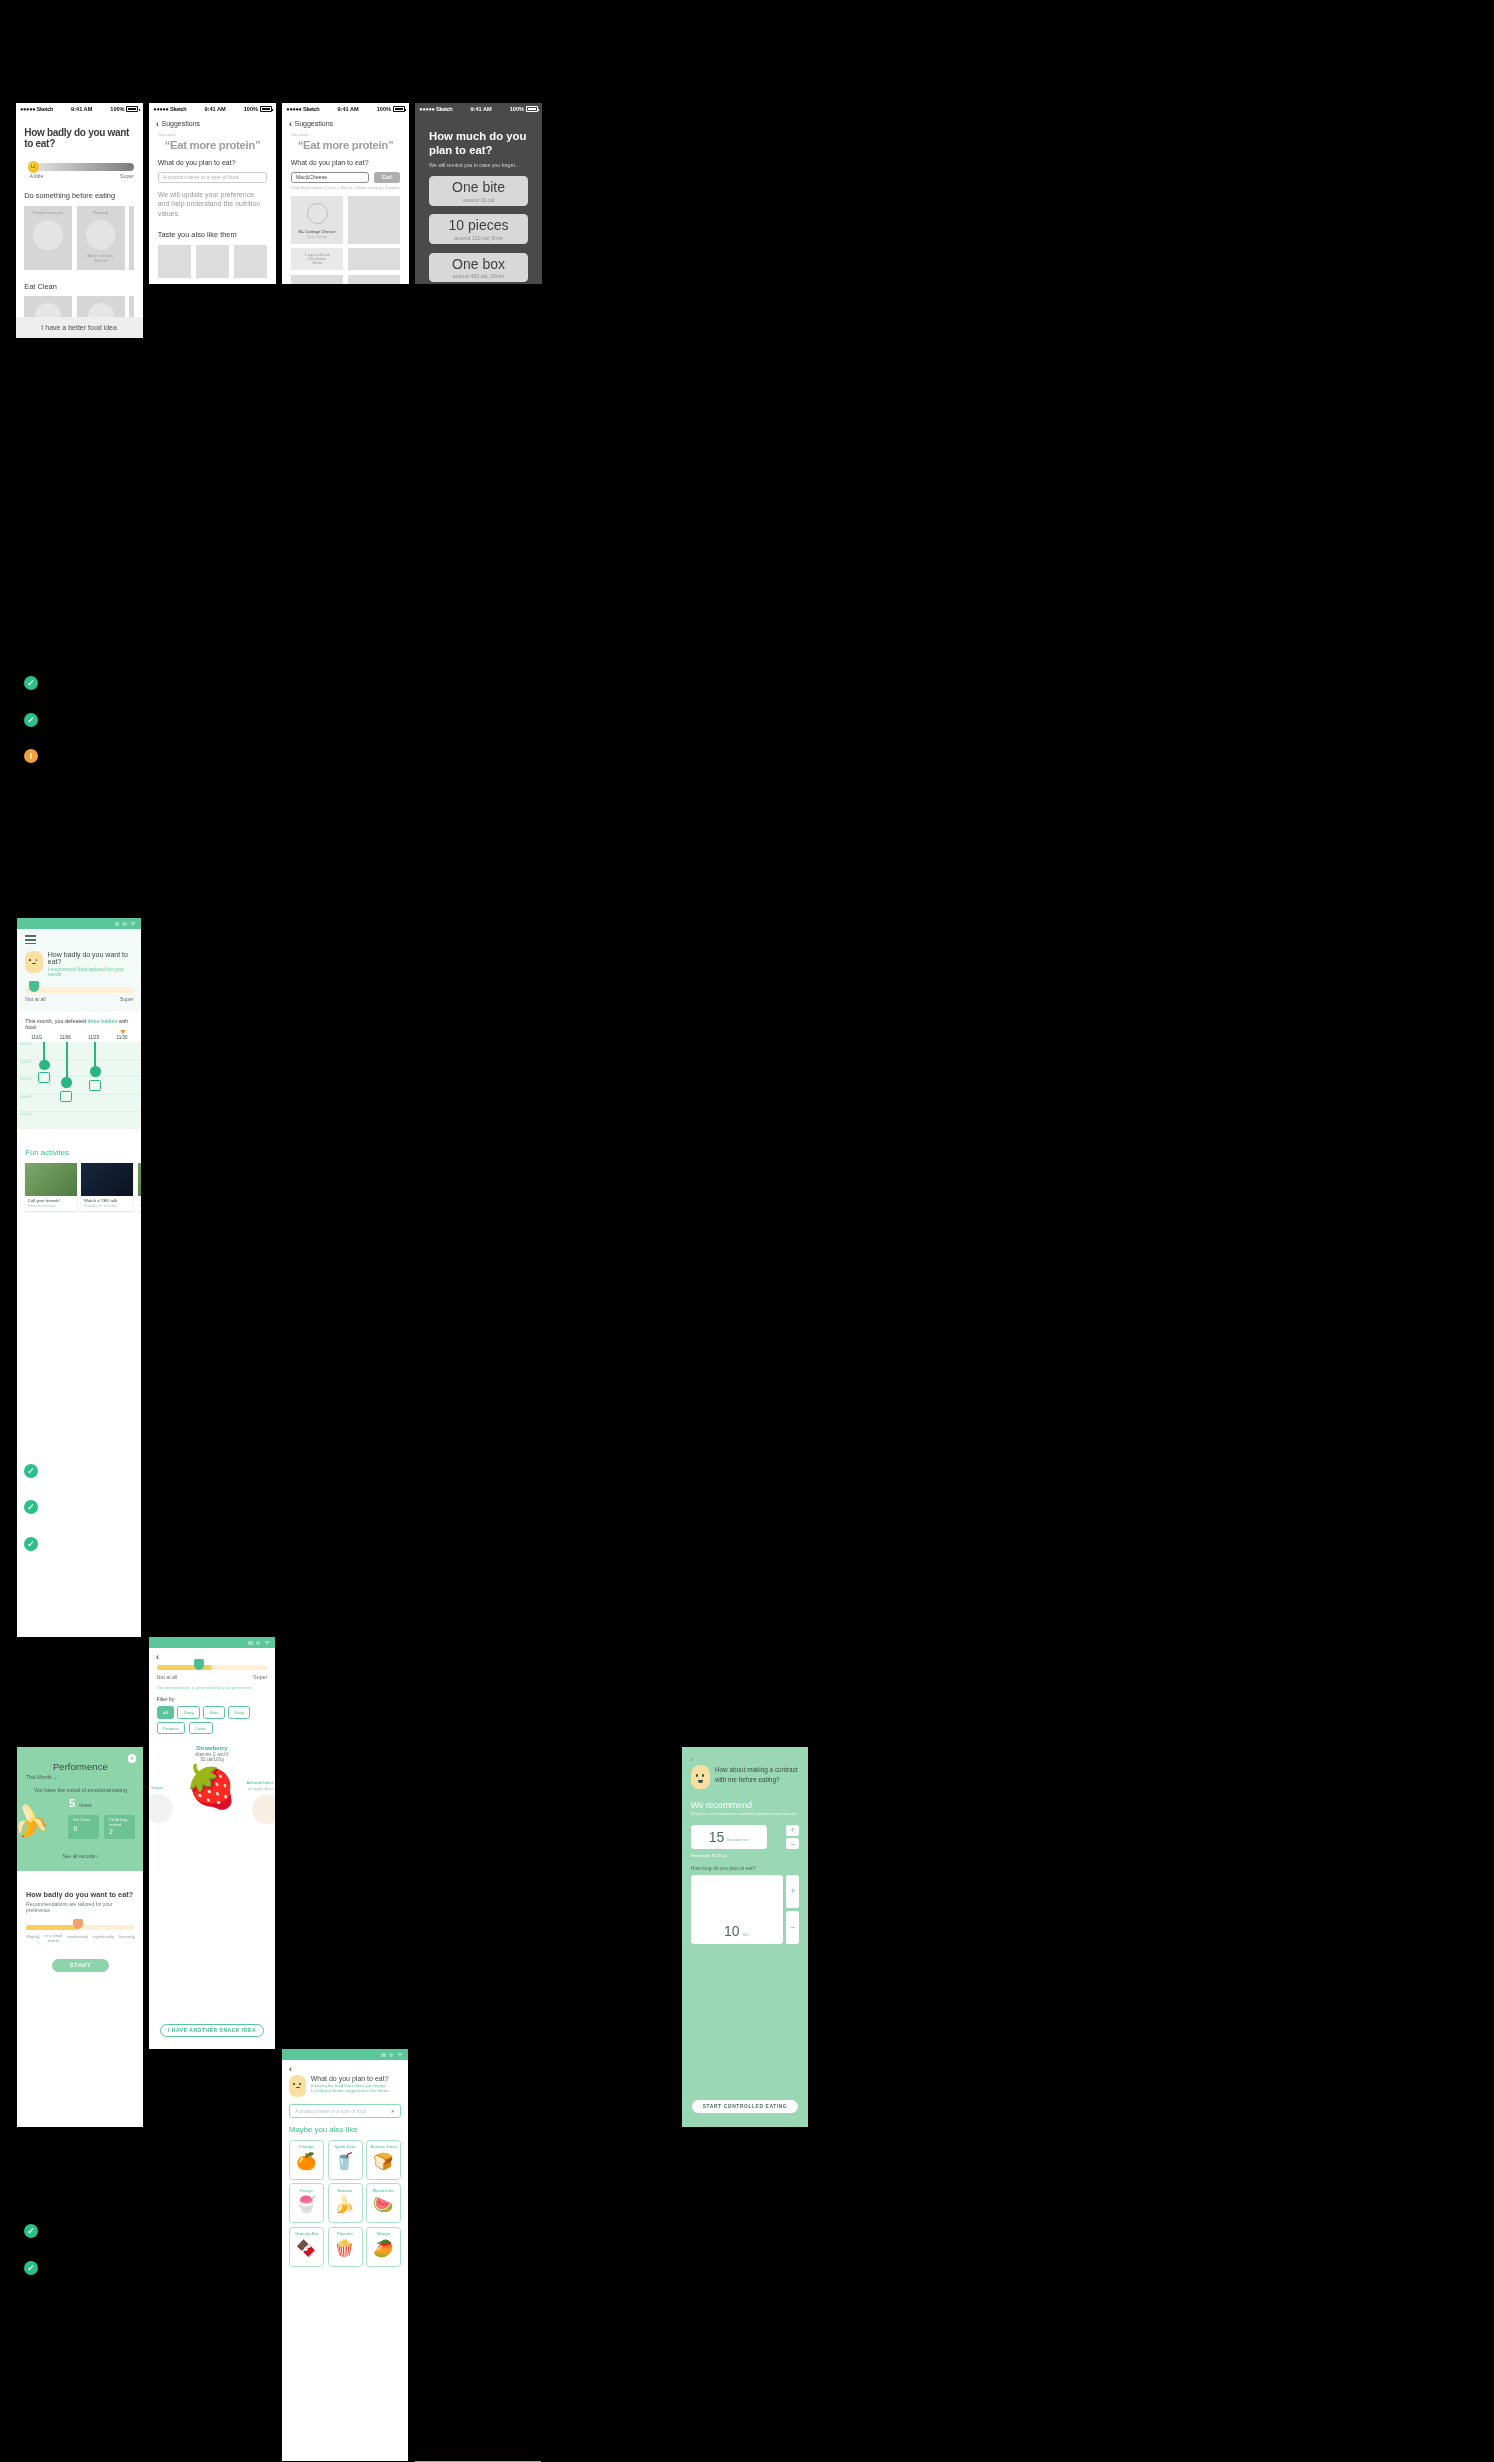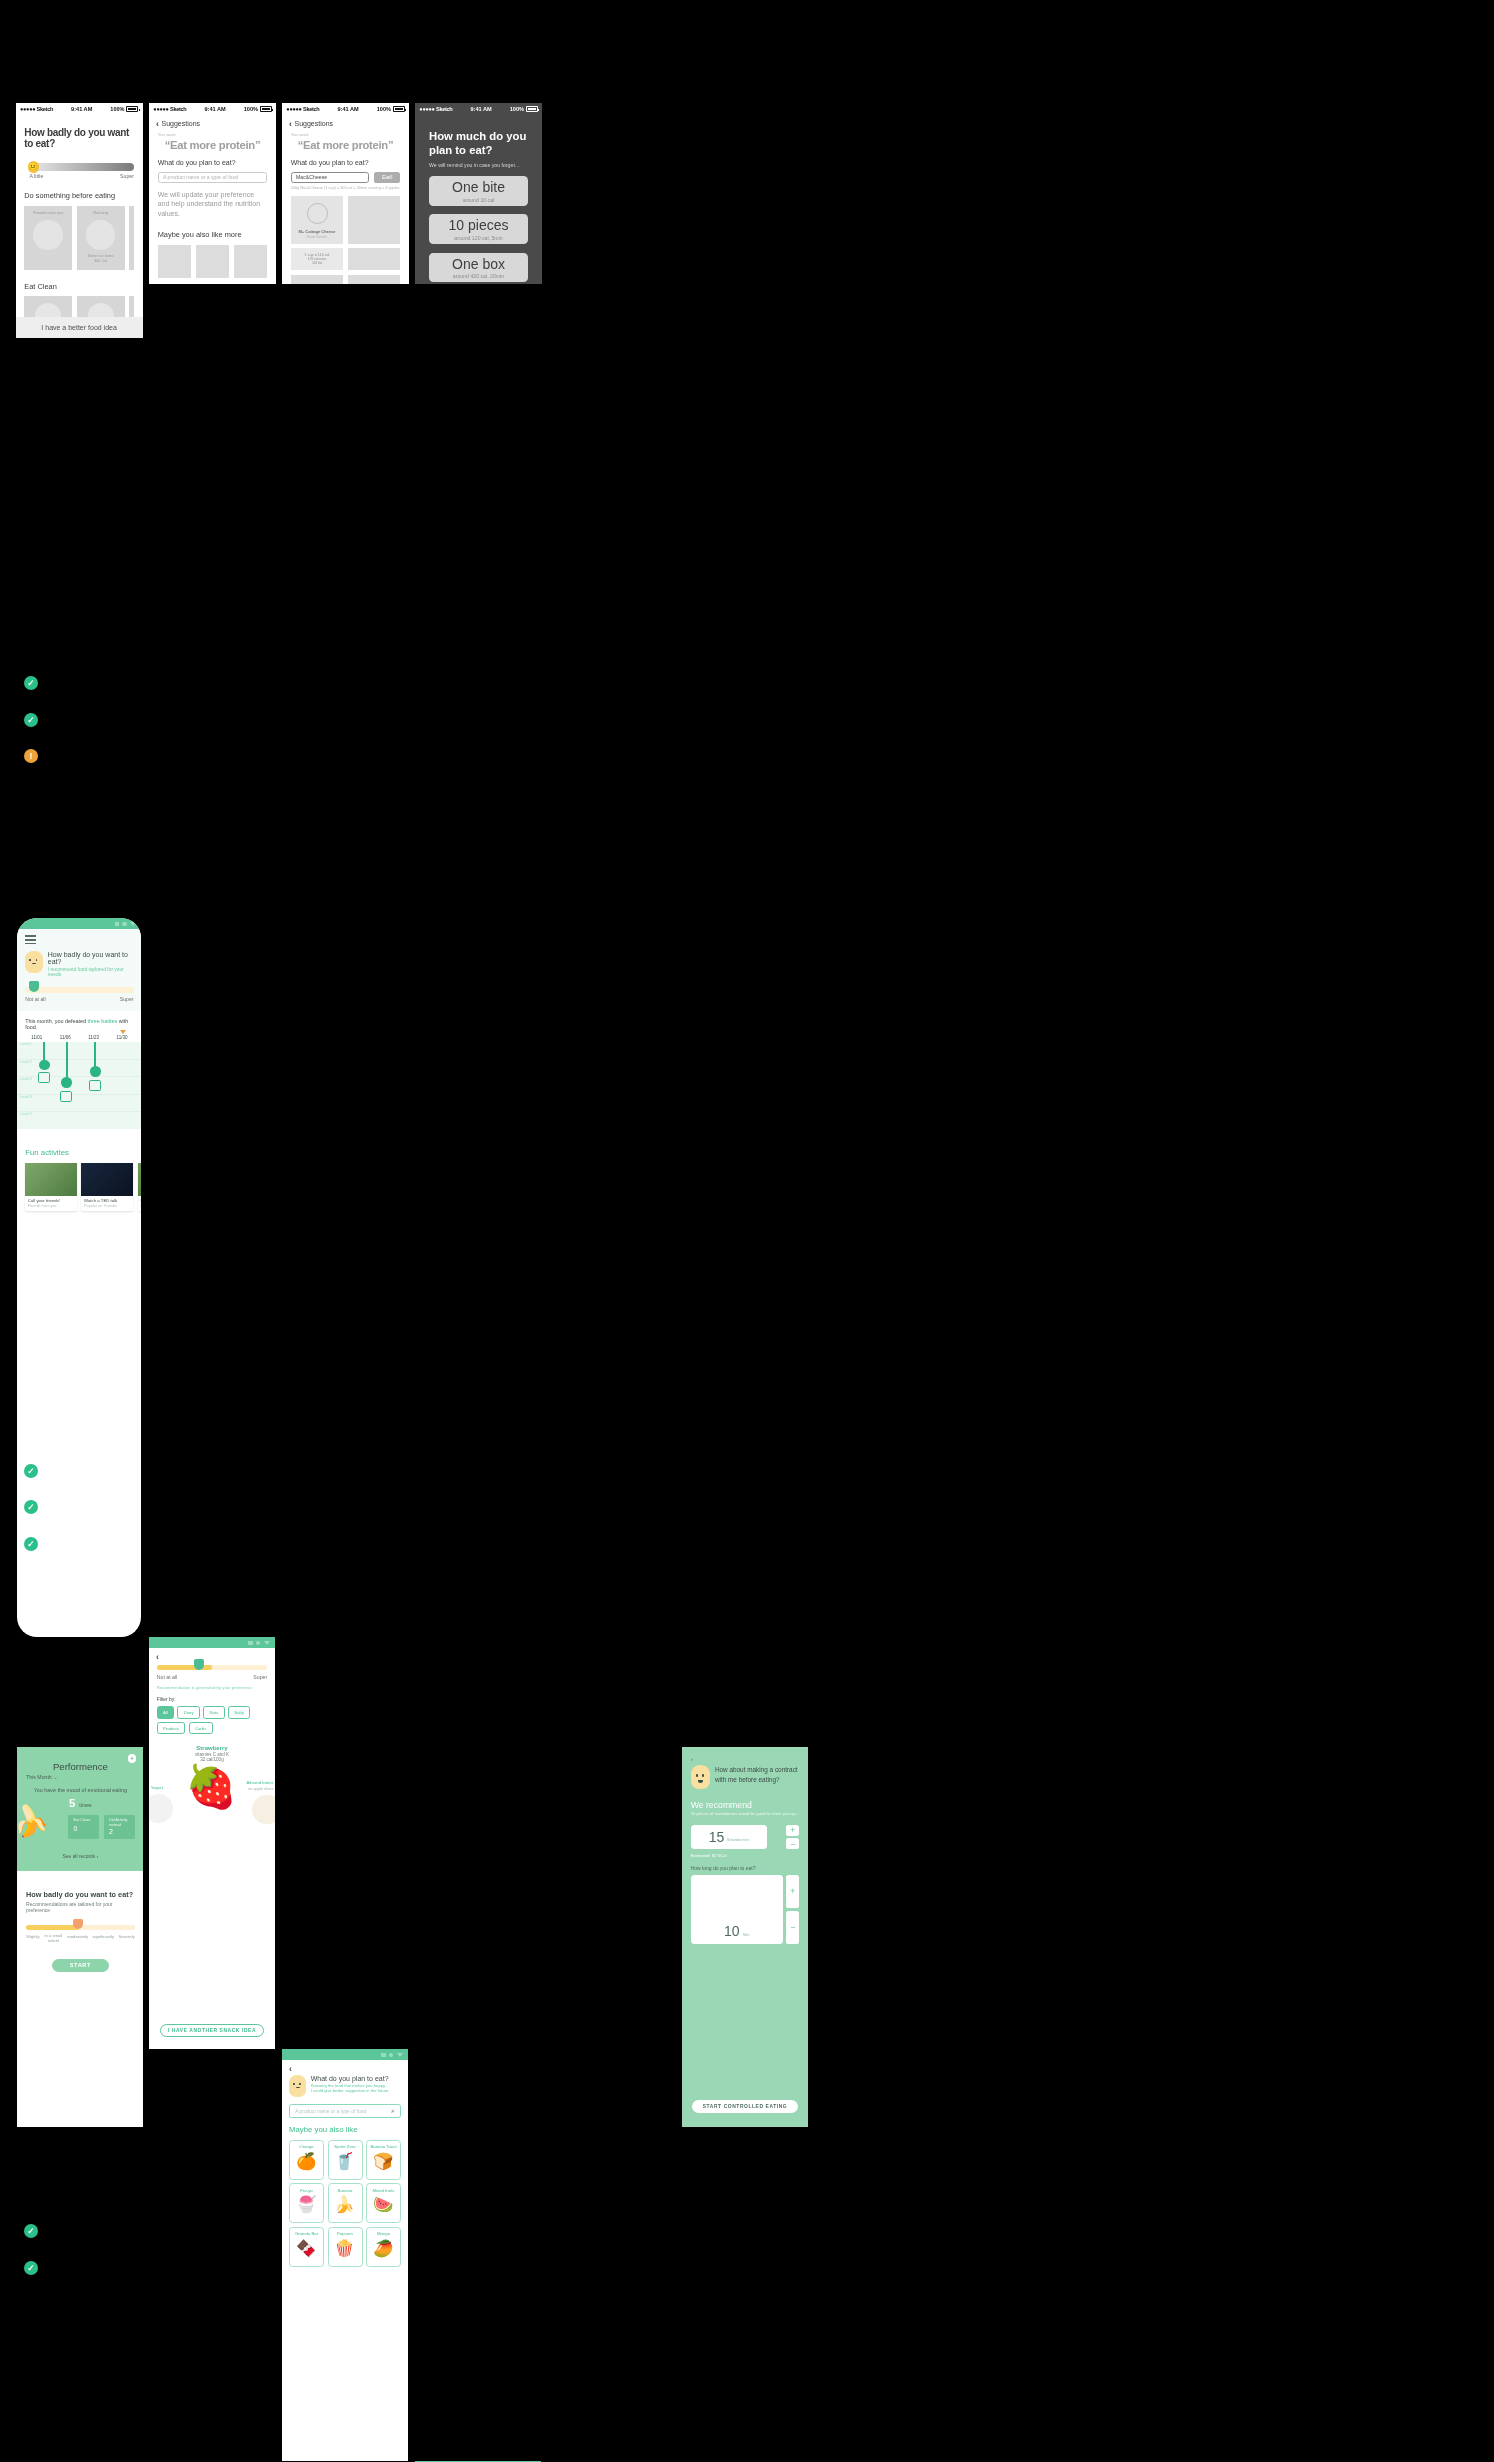--- a/index.html
+++ b/index.html
@@ -190,21 +190,21 @@
   <div class="navback">
     <span class="chev">‹</span>
     <span>Suggestions</span>
   </div>
   <div class="wf-pad">
     <div class="youwant">You want:</div>
     <div class="bigq" style="margin-top:1.7px;">“Eat more protein”</div>
     <div class="qlabel" style="margin-top:8.7px;">What do you plan to eat?</div>
     <div class="tinput" style="margin-top:5.2px;">A product name or a type of food</div>
     <div class="note" style="margin-top:7px;">We will update your preference and help understand the nutrition values.</div>
-    <h2 style="margin-top:12px;">Maybe you also like more</h2>
+    <h2 style="margin-top:12px;">Taste you also like them</h2>
     <div class="grid-ph" style="margin-top:6px;">
       <div class="ph"></div>
       <div class="ph"></div>
       <div class="ph"></div>
 
     </div>
   </div>
 </div>
 
 <div class="phone wf" style="left:282px; top:103px; width:127px; height:181px;">
@@ -267,21 +267,21 @@
       <div class="s">around 120 cal, 5min</div>
     </div>
     <div class="dkopt">
       <div class="t">One box</div>
       <div class="s">around 420 cal, 20min</div>
     </div>
 
   </div>
 </div>
 
-<div class="phone cl" style="left:17.4px; top:918px; width:124px; height:719px;border-radius:20px;">
+<div class="phone cl" style="left:17.4px; top:918px; width:124px; height:719px;">
   <div class="appbar">
     <i class="ab-sq"></i>
     <i class="ab-ci"></i>
     <i class="ab-tr"></i>
   </div>
   <div class="hdrpanel" style="padding:6px 7.8px 8.7px;">
     <div class="hamb">
           <span></span>
           <span></span>
           <span></span>

